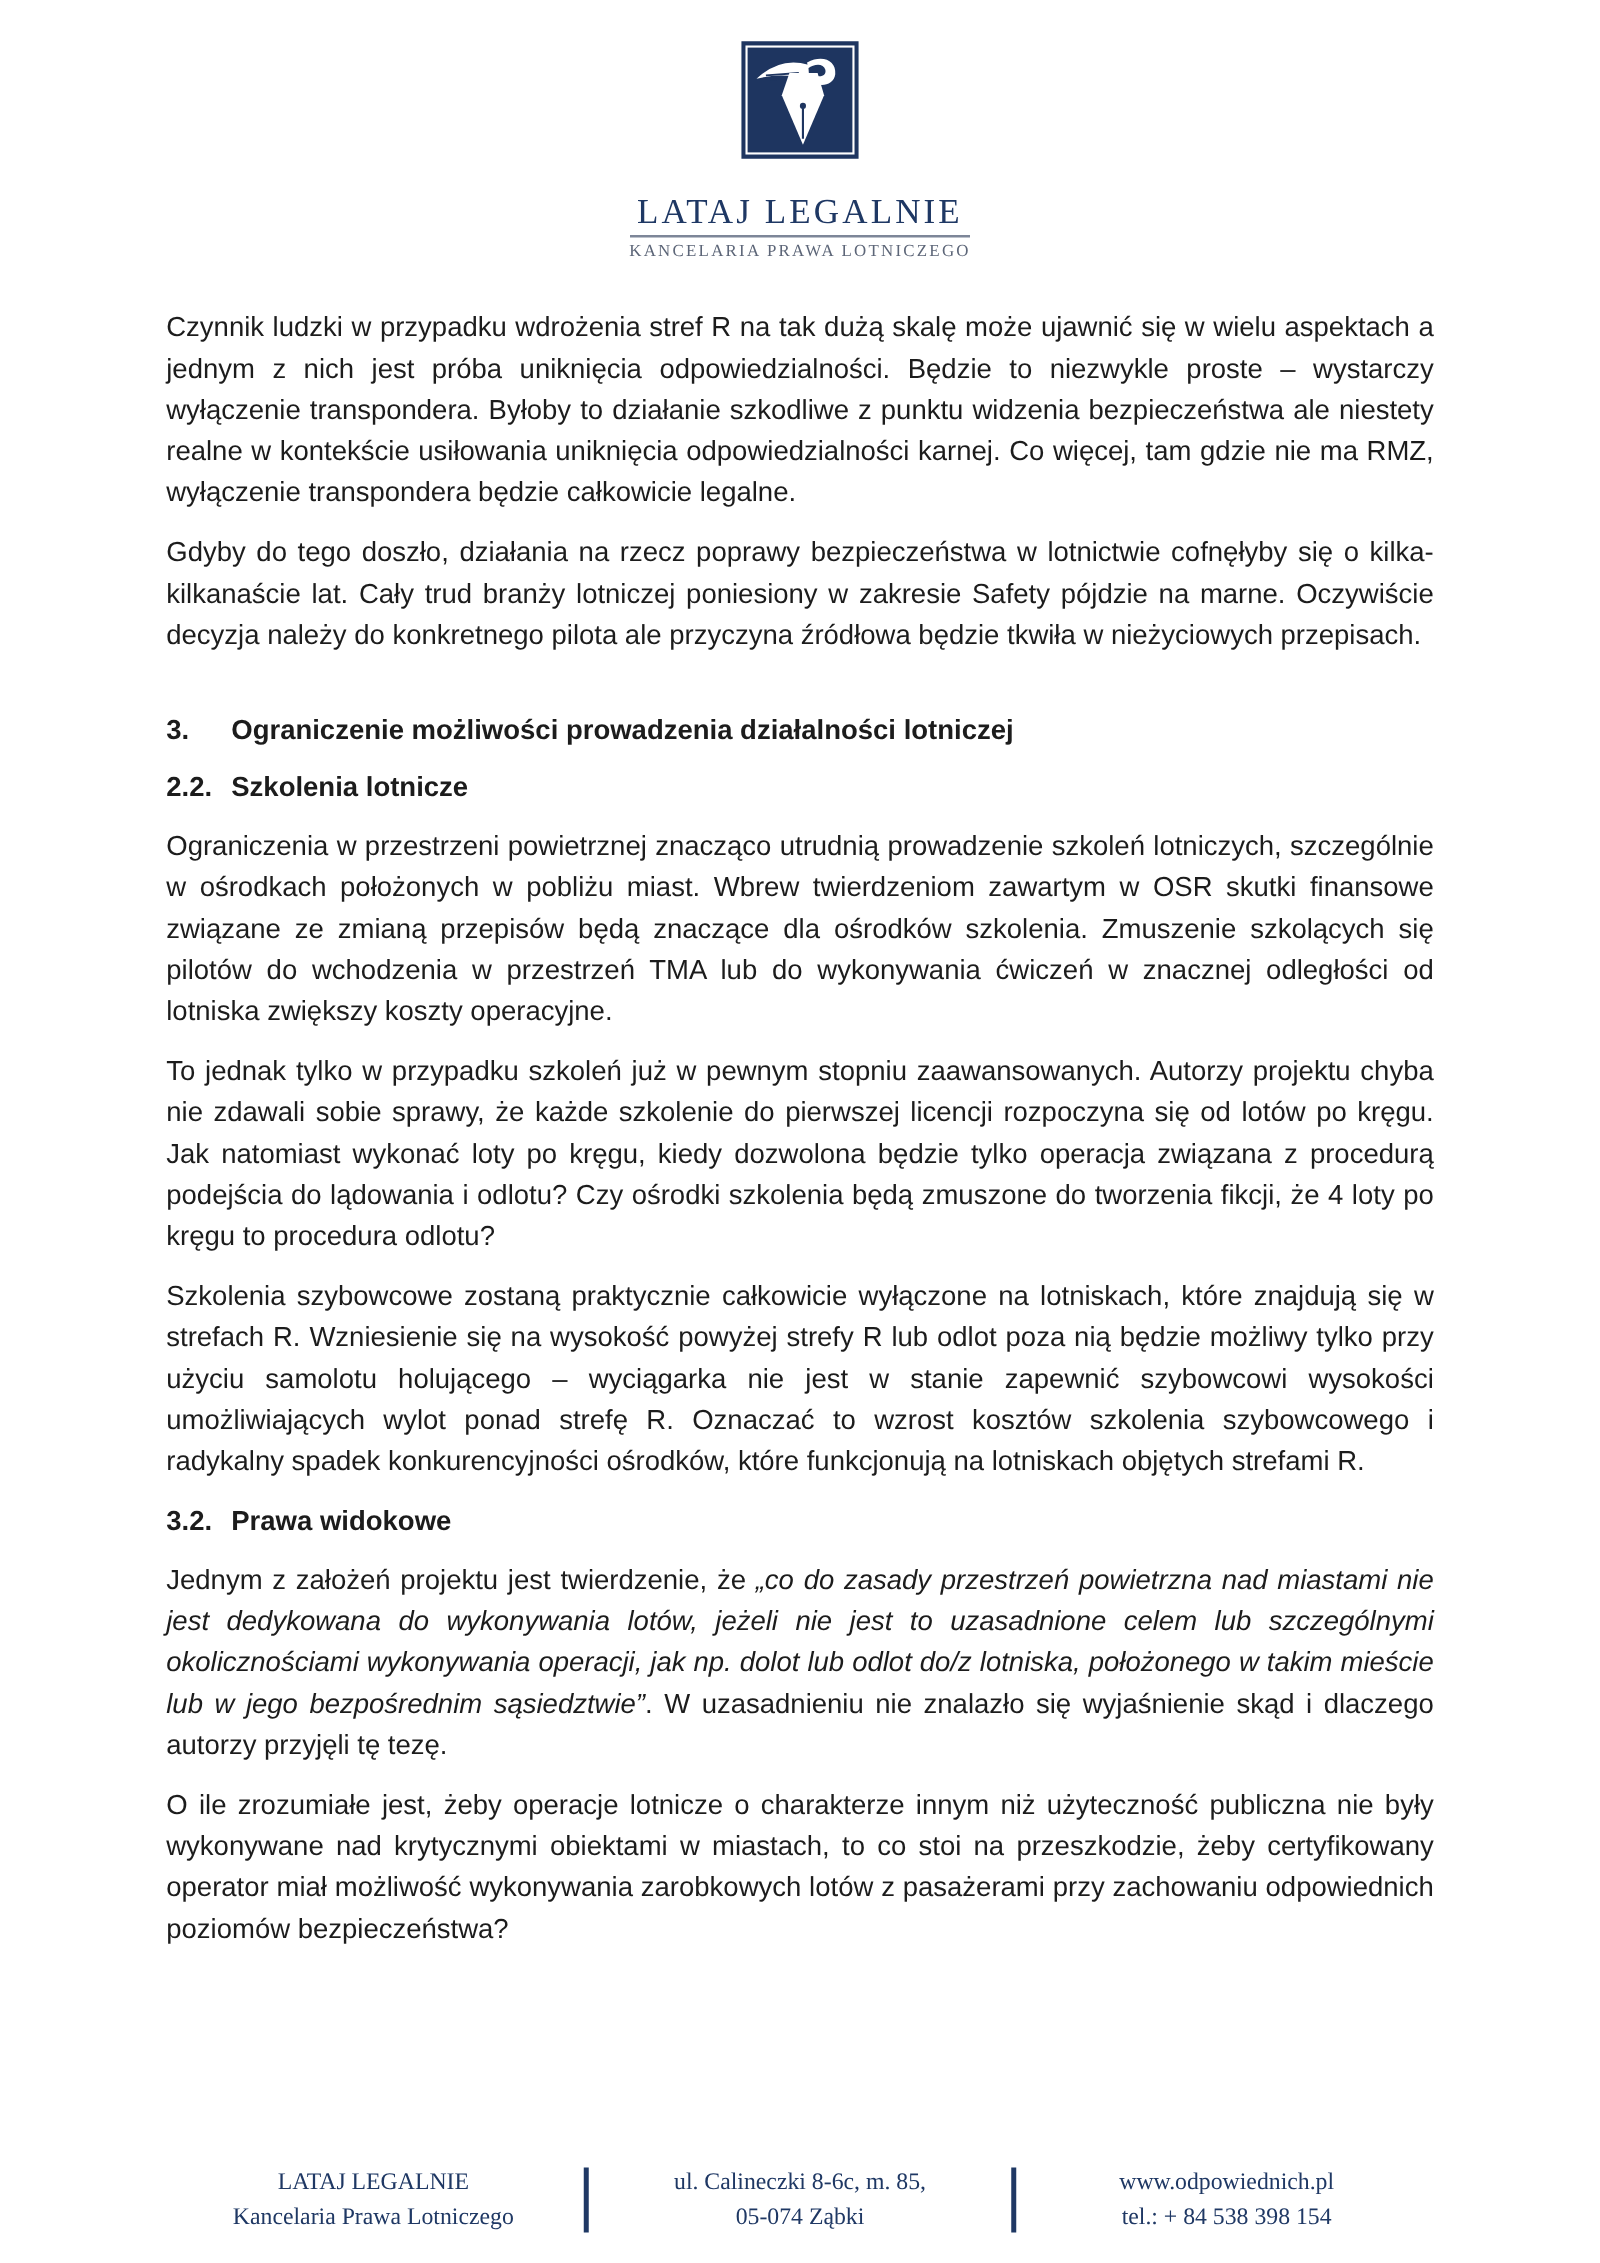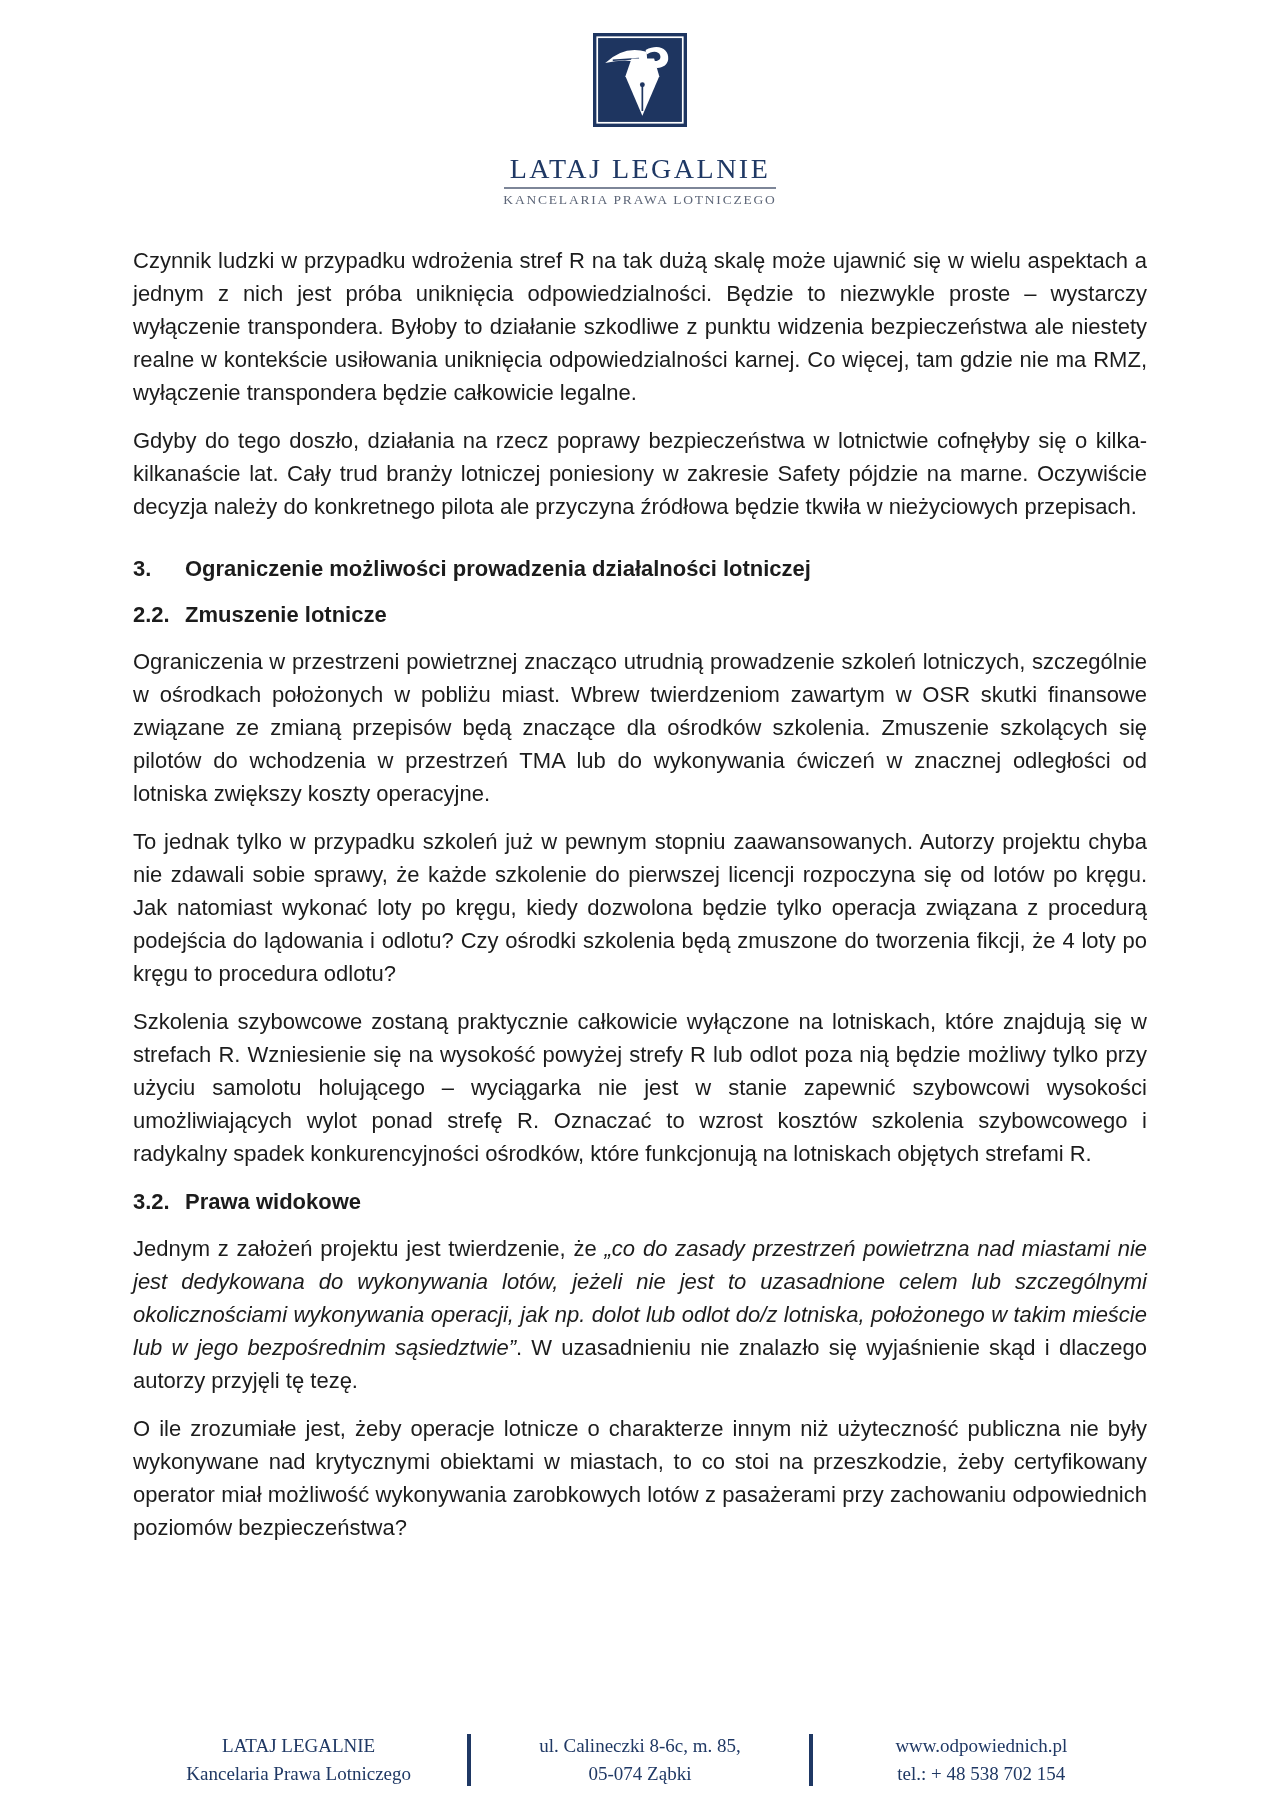--- a/index.html
+++ b/index.html
@@ -39,21 +39,21 @@
     text-align:center;
   }
   
   .doc-body{
     margin:37px 133px 0 133px;
     font-size:22px;line-height:33px;
     text-align:justify;
   }
   .doc-body p{margin:0 0 15px 0;}
   .sec{font-weight:bold;margin:0;font-size:22px;line-height:33px;}
-  .sec-main{margin-top:29px;}
+  .sec-main{margin-top:43px;}
   .sec-sub{margin-top:13px;}
   .sec + p{margin-top:14px;}
   .h-num{display:inline-block;min-width:52px;}
   em.qt{font-style:italic;}
   
   .footer{
     position:absolute;left:130px;right:130px;bottom:22px;
     display:flex;align-items:center;
     font-family:"Liberation Serif", serif;
     font-size:19px;line-height:28px;
@@ -90,21 +90,21 @@
   </div>
 
   <div class="doc-body">
 
     <p>Czynnik ludzki w przypadku wdrożenia stref R na tak dużą skalę może ujawnić się w wielu aspektach a jednym z nich jest próba uniknięcia odpowiedzialności. Będzie to niezwykle proste – wystarczy wyłączenie transpondera. Byłoby to działanie szkodliwe z punktu widzenia bezpieczeństwa ale niestety realne w kontekście usiłowania uniknięcia odpowiedzialności karnej. Co więcej, tam gdzie nie ma RMZ, wyłączenie transpondera będzie całkowicie legalne.</p>
 
     <p>Gdyby do tego doszło, działania na rzecz poprawy bezpieczeństwa w lotnictwie cofnęłyby się o kilka-kilkanaście lat. Cały trud branży lotniczej poniesiony w zakresie Safety pójdzie na marne. Oczywiście decyzja należy do konkretnego pilota ale przyczyna źródłowa będzie tkwiła w nieżyciowych przepisach.</p>
 
     <h2 class="sec sec-main"><span class="h-num">3.</span><span>Ograniczenie możliwości prowadzenia działalności lotniczej</span></h2>
 
-    <h3 class="sec sec-sub"><span class="h-num">2.2.</span><span>Zmuszenie lotnicze</span></h3>
+    <h3 class="sec sec-sub"><span class="h-num">2.2.</span><span>Szkolenia lotnicze</span></h3>
 
     <p>Ograniczenia w przestrzeni powietrznej znacząco utrudnią prowadzenie szkoleń lotniczych, szczególnie w ośrodkach położonych w pobliżu miast. Wbrew twierdzeniom zawartym w OSR skutki finansowe związane ze zmianą przepisów będą znaczące dla ośrodków szkolenia. Zmuszenie szkolących się pilotów do wchodzenia w przestrzeń TMA lub do wykonywania ćwiczeń w znacznej odległości od lotniska zwiększy koszty operacyjne.</p>
 
     <p>To jednak tylko w przypadku szkoleń już w pewnym stopniu zaawansowanych. Autorzy projektu chyba nie zdawali sobie sprawy, że każde szkolenie do pierwszej licencji rozpoczyna się od lotów po kręgu. Jak natomiast wykonać loty po kręgu, kiedy dozwolona będzie tylko operacja związana z procedurą podejścia do lądowania i odlotu? Czy ośrodki szkolenia będą zmuszone do tworzenia fikcji, że 4 loty po kręgu to procedura odlotu?</p>
 
     <p>Szkolenia szybowcowe zostaną praktycznie całkowicie wyłączone na lotniskach, które znajdują się w strefach R. Wzniesienie się na wysokość powyżej strefy R lub odlot poza nią będzie możliwy tylko przy użyciu samolotu holującego – wyciągarka nie jest w stanie zapewnić szybowcowi wysokości umożliwiających wylot ponad strefę R. Oznaczać to wzrost kosztów szkolenia szybowcowego i radykalny spadek konkurencyjności ośrodków, które funkcjonują na lotniskach objętych strefami R.</p>
 
     <h3 class="sec sec-sub sec-main"><span class="h-num">3.2.</span><span>Prawa widokowe</span></h3>
 
     <p><span>Jednym z założeń projektu jest twierdzenie, że </span><em class="qt">„co do zasady przestrzeń powietrzna nad miastami nie jest dedykowana do wykonywania lotów, jeżeli nie jest to uzasadnione celem lub szczególnymi okolicznościami wykonywania operacji, jak np. dolot lub odlot do/z lotniska, położonego w takim mieście lub w jego bezpośrednim sąsiedztwie”</em><span>. W uzasadnieniu nie znalazło się wyjaśnienie skąd i dlaczego autorzy przyjęli tę tezę.</span></p>
@@ -119,17 +119,17 @@
       <div>Kancelaria Prawa Lotniczego</div>
     </div>
     <div class="f-div"></div>
     <div class="f-col">
       <div>ul. Calineczki 8-6c, m. 85,</div>
       <div>05-074 Ząbki</div>
     </div>
     <div class="f-div"></div>
     <div class="f-col">
       <div>www.odpowiednich.pl</div>
-      <div>tel.: + 48 538 702 154</div>
+      <div>tel.: + 84 538 398 154</div>
     </div>
   </div>
 
 </div>
 
 </body></html>

